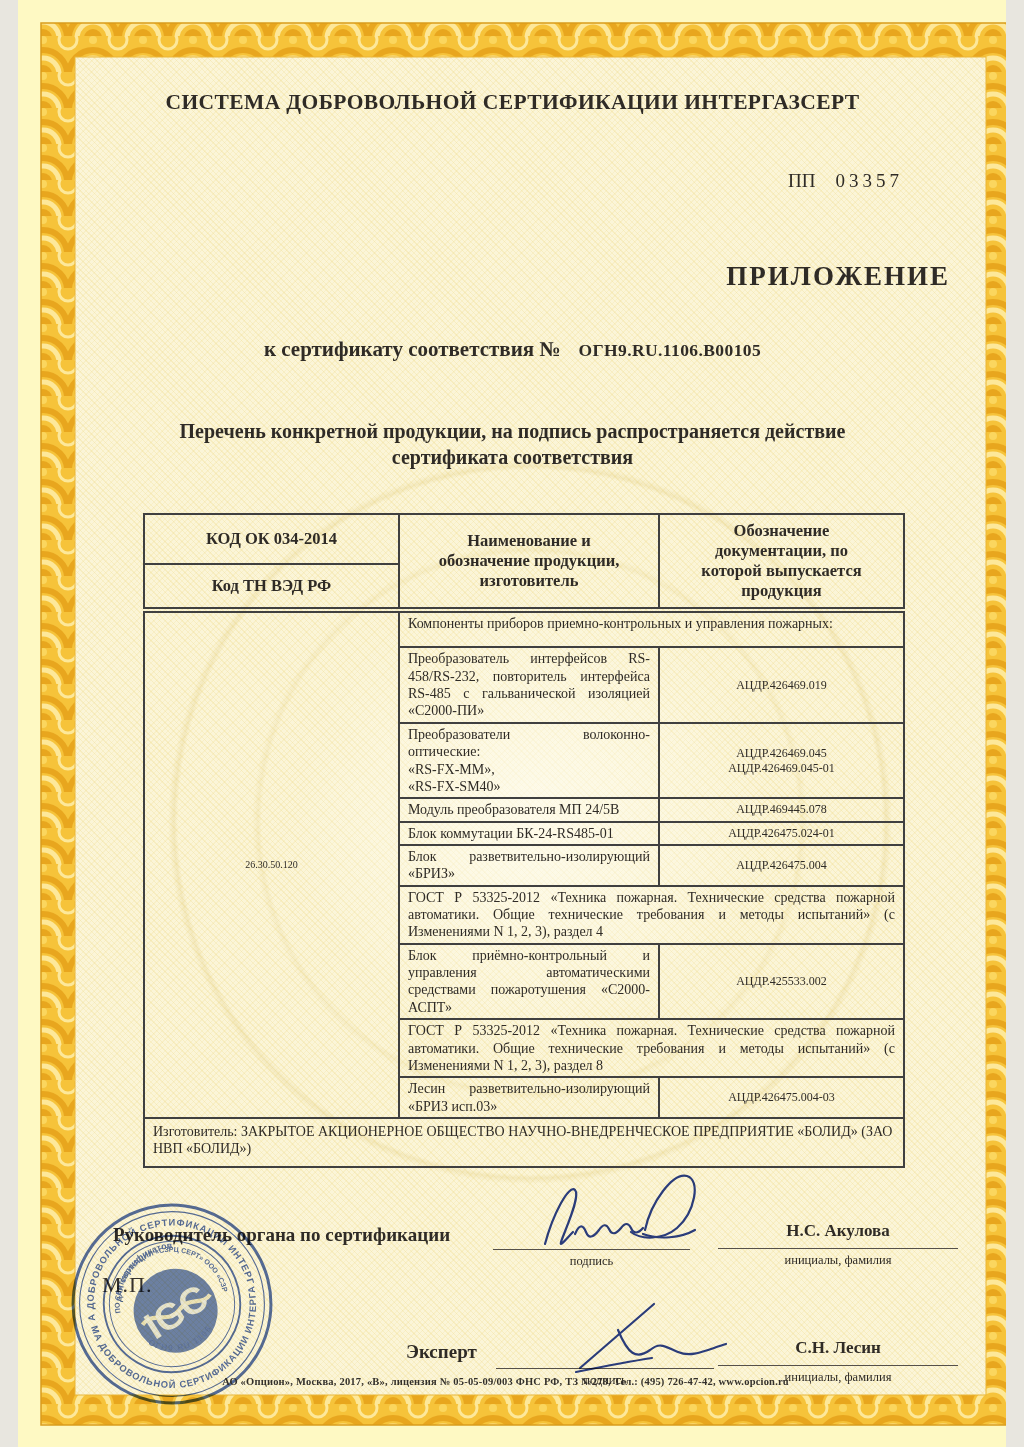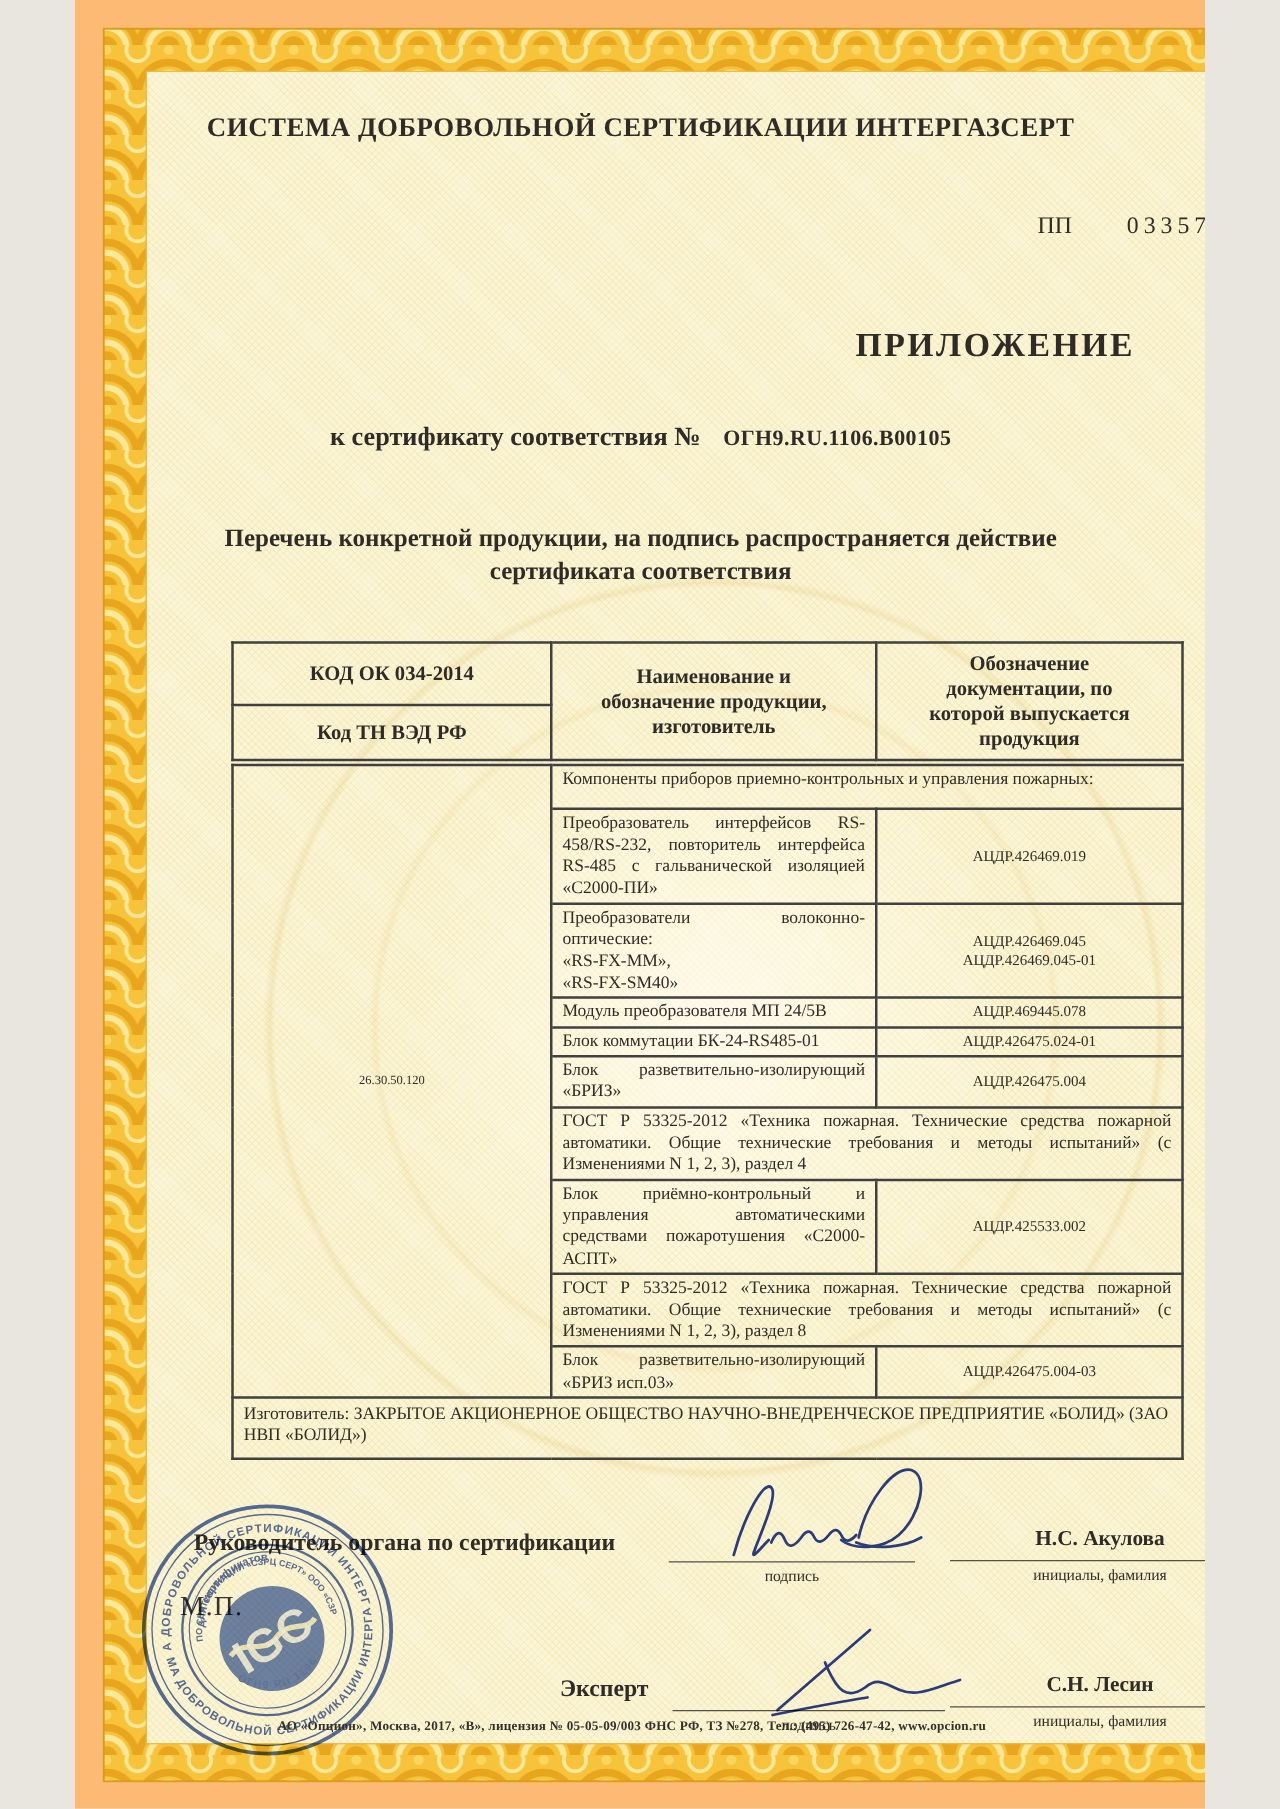--- a/index.html
+++ b/index.html
@@ -1,31 +1,31 @@
 <!DOCTYPE html>
 <html><head>
 <meta charset="utf-8">
 <style>
   html,body{margin:0;padding:0;background:#e8e6df;}
-  .page{position:relative;width:904px;height:1447px;margin:0 auto;background:#fdba74;overflow:hidden;
+  .page{position:relative;width:988px;height:1447px;margin:0 auto;background:#fef9c3;overflow:hidden;
         font-family:"Liberation Serif","DejaVu Serif",serif;color:#2f2b26;}
   
   .paper{position:absolute;left:23px;top:23px;width:978px;height:1402px;
          background-color:#fbf5d8;
          background-image:
            radial-gradient(circle at 50% 57%, rgba(216,190,98,0) 352px, rgba(216,190,98,.22) 356px, rgba(216,190,98,0) 362px),
            radial-gradient(circle at 50% 57%, rgba(216,190,98,0) 268px, rgba(216,190,98,.15) 272px, rgba(216,190,98,0) 278px),
            radial-gradient(circle 330px at 50% 57%, rgba(255,253,242,.75), rgba(255,250,228,0) 72%),
            repeating-linear-gradient(45deg, rgba(238,216,130,.28) 0 1px, rgba(0,0,0,0) 1px 4px),
            repeating-linear-gradient(-45deg, rgba(238,216,130,.20) 0 1px, rgba(0,0,0,0) 1px 4px);}
   .frame{position:absolute;left:0;top:0;}
   
   .abs{position:absolute;}
   .sys-title{left:57px;right:56px;top:90px;text-align:center;font-weight:bold;font-size:21.5px;letter-spacing:.4px;}
-  .form-num{left:770px;top:170px;display:flex;gap:44px;font-size:19px;font-weight:normal;}
+  .form-num{left:770px;top:170px;display:flex;gap:20px;font-size:19px;font-weight:normal;}
   .form-num .digits{letter-spacing:4px;}
   .doc-title{left:57px;right:56px;top:261px;text-align:right;font-weight:bold;font-size:27px;letter-spacing:2px;}
   .cert-line{left:57px;right:56px;top:337px;text-align:center;font-weight:bold;font-size:21px;}
   .cert-line .num{font-size:17.5px;margin-left:18px;letter-spacing:.4px;}
   .subtitle{left:57px;right:56px;top:418px;text-align:center;font-weight:bold;font-size:20px;line-height:1.32;white-space:pre-line;}
   
   table.tbl{position:absolute;left:125px;width:760px;border-collapse:collapse;table-layout:fixed;}
   .tbl td{border:2px solid #404040;padding:2px 8px;font-size:14px;line-height:1.24;}
   .head-tbl{top:513px;}
   .head-tbl td{font-weight:bold;text-align:center;vertical-align:middle;font-size:16.5px;line-height:1.22;white-space:pre-line;}
@@ -149,21 +149,21 @@
       <td class="gost" colspan="2">ГОСТ Р 53325-2012 «Техника пожарная. Технические средства пожарной автоматики. Общие технические требования и методы испытаний» (с Изменениями N 1, 2, 3), раздел 4</td>
     </tr>
     <tr>
       <td class="nm">Блок приёмно-контрольный и управления автоматическими средствами пожаротушения «С2000-АСПТ»</td>
       <td class="doc">АЦДР.425533.002</td>
     </tr>
     <tr>
       <td class="gost" colspan="2">ГОСТ Р 53325-2012 «Техника пожарная. Технические средства пожарной автоматики. Общие технические требования и методы испытаний» (с Изменениями N 1, 2, 3), раздел 8</td>
     </tr>
     <tr>
-      <td class="nm">Блок разветвительно-изолирующий «БРИЗ исп.03»</td>
+      <td class="nm">Лесин разветвительно-изолирующий «БРИЗ исп.03»</td>
       <td class="doc">АЦДР.426475.004-03</td>
     </tr>
     <tr>
       <td class="mfr" colspan="3">Изготовитель: ЗАКРЫТОЕ АКЦИОНЕРНОЕ ОБЩЕСТВО НАУЧНО-ВНЕДРЕНЧЕСКОЕ ПРЕДПРИЯТИЕ «БОЛИД» (ЗАО НВП «БОЛИД»)</td>
     </tr>
   </tbody>
     </table>
 
   <div class="abs sig-label" style="left:95px;top:1224px;">Руководитель органа по сертификации</div>
   <div class="abs line" style="left:475px;top:1249px;width:197px;"></div>

